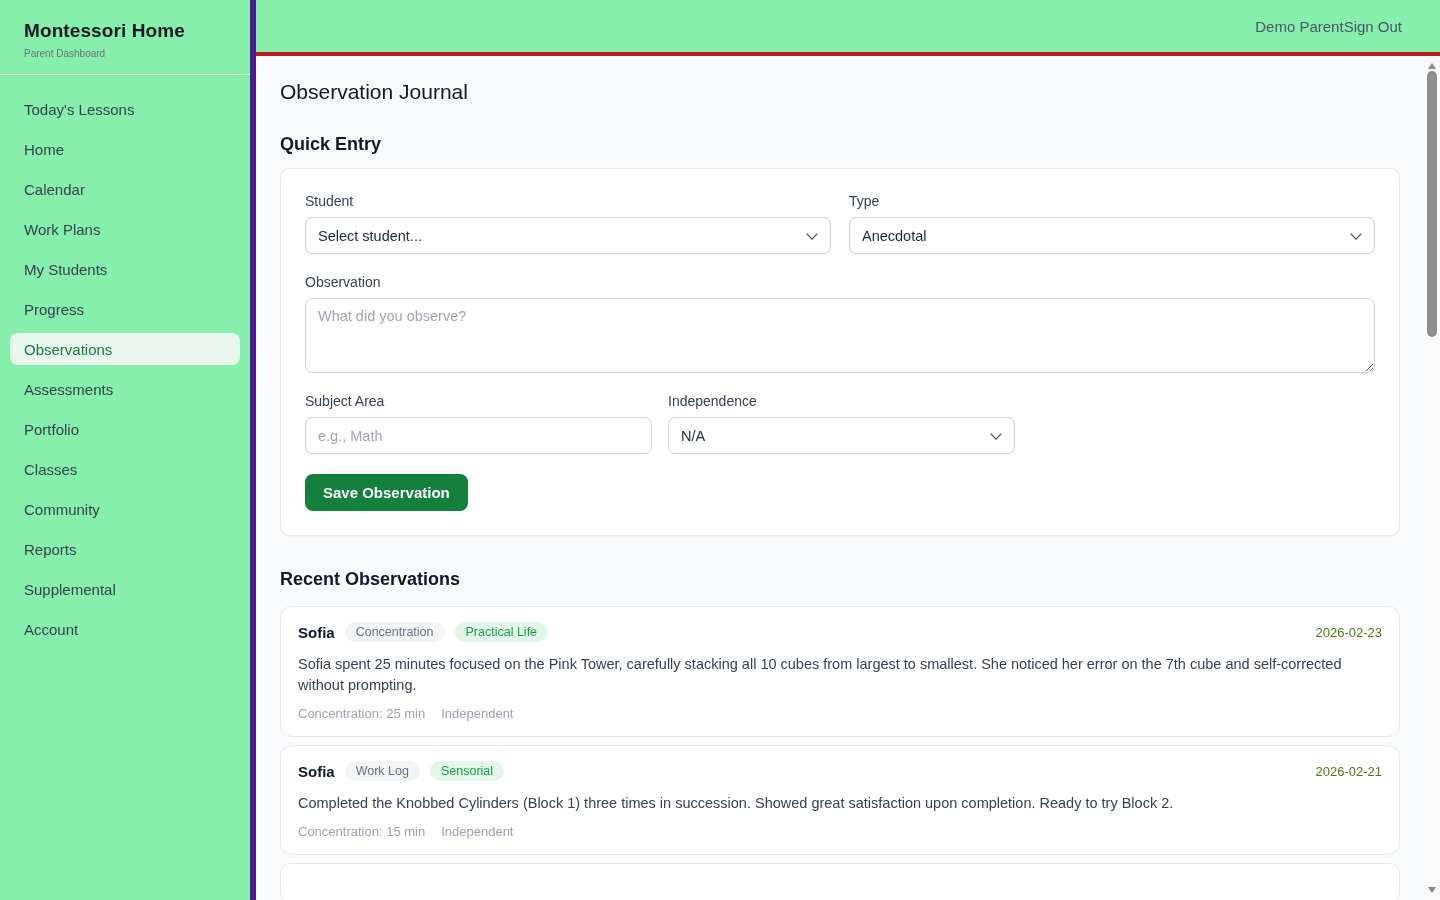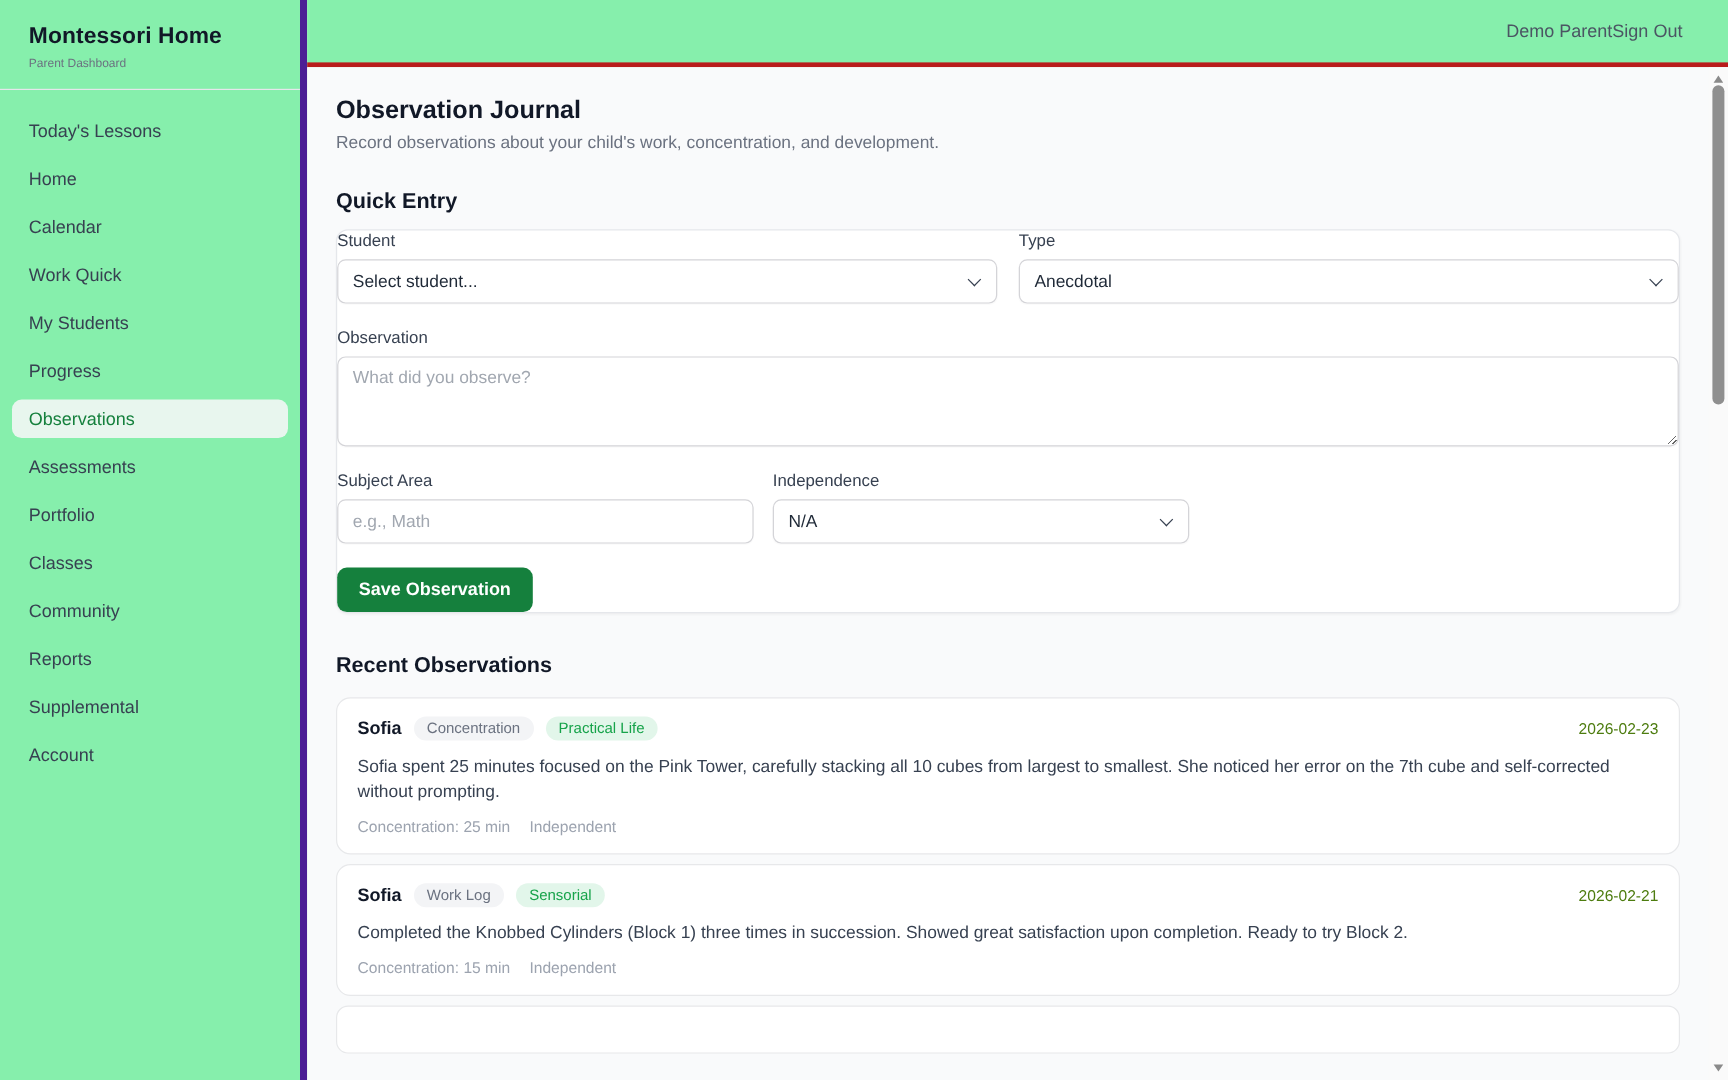--- a/index.html
+++ b/index.html
@@ -20,28 +20,28 @@
   
   .right { flex:1; display:flex; flex-direction:column; min-width:0; }
   .topbar { height:56px; background:#86efac; border-bottom:4px solid #b91c1c;
     display:flex; align-items:center; justify-content:flex-end; padding-right:38px; flex:0 0 56px; }
   .topbar .user { font-size:15px; color:#4b5563; }
   .topbar .signout { font-size:15px; color:#4b5563; cursor:pointer; }
 
   .main { position:relative; flex:1; background:#f9fafb; overflow:hidden; }
   .content { padding:24px 40px 0 24px; }
 
-  .page-title { font-size:21px; font-weight:bold; color:#111827; }
+  .page-title { font-size:21px; font-weight:normal; color:#111827; }
   .page-sub { font-size:14.5px; color:#6b7280; margin-top:7px; }
   .section-h { font-size:18px; font-weight:bold; color:#111827; }
   .qe-h { margin-top:30px; margin-bottom:13px; }
   .ro-h { margin-top:33px; margin-bottom:16px; }
 
   
-  .panel { background:#fff; border:1px solid #e5e7eb; border-radius:10px; 
+  .panel { background:#fff; border:1px solid #e5e7eb; border-radius:10px; padding:24px;
     box-shadow:0 1px 2px rgba(0,0,0,.04); }
   .grid2 { display:grid; grid-template-columns:1fr 1fr; gap:18px; }
   .grid-half { display:grid; grid-template-columns:347px 347px; gap:16px; }
   .field-label { display:block; font-size:14px; color:#374151; margin-bottom:8px; }
   .mt20 { margin-top:20px; }
 
   .select-wrap { position:relative; }
   select, input[type=text], textarea {
     width:100%; border:1px solid #d4d4d8; border-radius:7px; background:#fff;
     font-family:"Liberation Sans", sans-serif; font-size:14.5px; color:#1f2937;
@@ -97,21 +97,21 @@
 
   <div class="nav-item">
     <span>Home</span>
   </div>
 
   <div class="nav-item">
     <span>Calendar</span>
   </div>
 
   <div class="nav-item">
-    <span>Work Quick</span>
+    <span>Work Plans</span>
   </div>
 
   <div class="nav-item">
     <span>My Students</span>
   </div>
 
   <div class="nav-item">
     <span>Progress</span>
   </div>
 
@@ -153,21 +153,20 @@
 
     <header class="topbar">
       <span class="user">Demo Parent</span>
       <span class="signout">Sign Out</span>
     </header>
 
     <div class="main">
       <div class="content">
 
         <h1 class="page-title">Observation Journal</h1>
-        <p class="page-sub">Record observations about your child's work, concentration, and development.</p>
 
         <h2 class="section-h qe-h">Quick Entry</h2>
 
         <section class="panel">
           <div class="grid2">
             <div>
               <label class="field-label">Student</label>
               <div class="select-wrap">
                 <select>
                   <option>Select student...</option>

